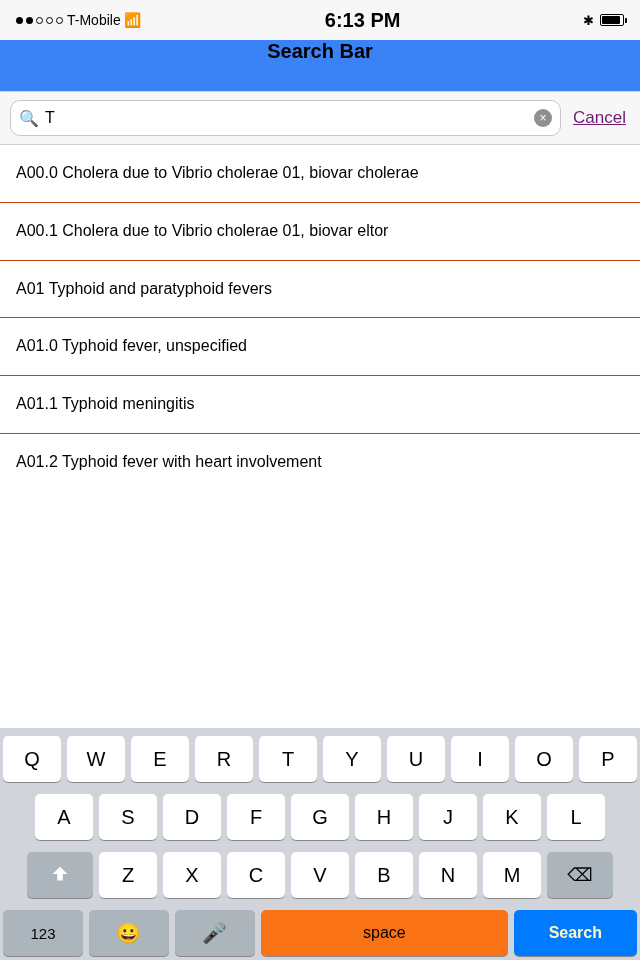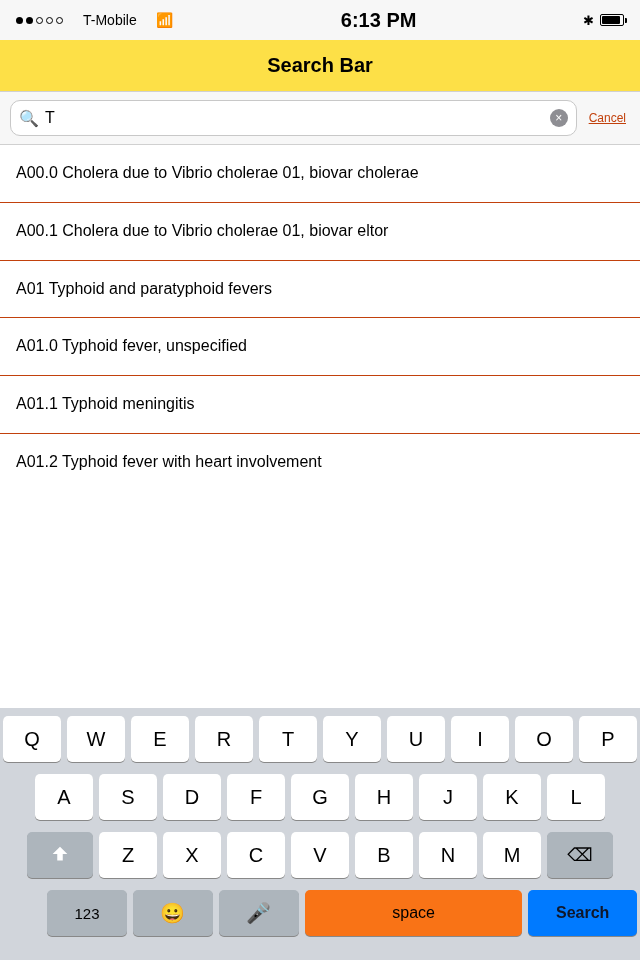--- a/index.html
+++ b/index.html
@@ -16,21 +16,21 @@
     .status-bar {
       height: 40px;
       background: #f7f7f7;
       display: flex;
       align-items: center;
       justify-content: space-between;
       padding: 0 16px;
       font-size: 14px;
       font-weight: 500;
     }
-    .status-left { display: flex; align-items: center; gap: 20px; }
+    .status-left { display: flex; align-items: center; gap: 4px; }
     .status-center { font-size: 20px; font-weight: 600; }
     .status-right { display: flex; align-items: center; gap: 6px; }
 
     
     .signal-dots { display: flex; gap: 3px; align-items: center; }
     .dot { width: 7px; height: 7px; border-radius: 50%; }
     .dot.filled { background: #000; }
     .dot.empty { background: transparent; border: 1.5px solid #000; }
 
     
@@ -56,24 +56,24 @@
       border-radius: 0 1px 1px 0;
     }
     .battery-fill { background: #000; height: 100%; width: 90%; border-radius: 1px; }
 
     
     .bluetooth-icon { font-size: 13px; }
 
     
     .nav-bar {
       height: 52px;
-      background: #fde047;
+      background: #3b82f6;
       border-bottom: 1px solid #d0d0d0;
       display: flex;
-      align-items: center;
+      align-items: flex-start;
       justify-content: center;
     }
     .nav-title {
       font-size: 20px;
       font-weight: 600;
       color: #000;
     }
 
     
     .search-row {
@@ -111,22 +111,22 @@
       width: 18px; height: 18px;
       display: flex; align-items: center; justify-content: center;
       cursor: pointer;
       color: #fff;
       font-size: 12px;
       flex-shrink: 0;
     }
     .cancel-btn {
       background: transparent;
       border: none;
-      color: #c2410c;
-      font-size: 12px;
+      color: #701a75;
+      font-size: 17px;
       cursor: pointer;
       white-space: nowrap;
       padding: 0 4px;
       text-decoration: underline;
     }
 
     
     .results-list {
       background: #fff;
       overflow: hidden;
@@ -147,21 +147,21 @@
       left: 0;
       width: 640px;
       background: #d1d5db;
     }
     .kb-row {
       display: flex;
       justify-content: center;
       gap: 6px;
       padding: 8px 3px 4px;
     }
-    .kb-row.last-row { padding-bottom: 24px; margin-left: 44px; }
+    .kb-row.last-row { padding-bottom: 4px; }
     .key {
       background: #fff;
       border: none;
       border-radius: 5px;
       height: 46px;
       min-width: 50px;
       flex: 1;
       font-size: 20px;
       font-weight: 400;
       color: #000;
@@ -204,21 +204,21 @@
       flex: 1.5;
     }
     .key-space {
       background: #f97316;
       font-size: 16px;
       flex: 4;
       max-width: 260px;
     }
     .key-search {
       background: #007aff;
-      color: #0f172a;
+      color: #fef9c3;
       font-size: 16px;
       font-weight: 600;
       flex: 2;
       max-width: 160px;
       border-radius: 5px;
     }
   </style>
 </head>
 <body>
 

